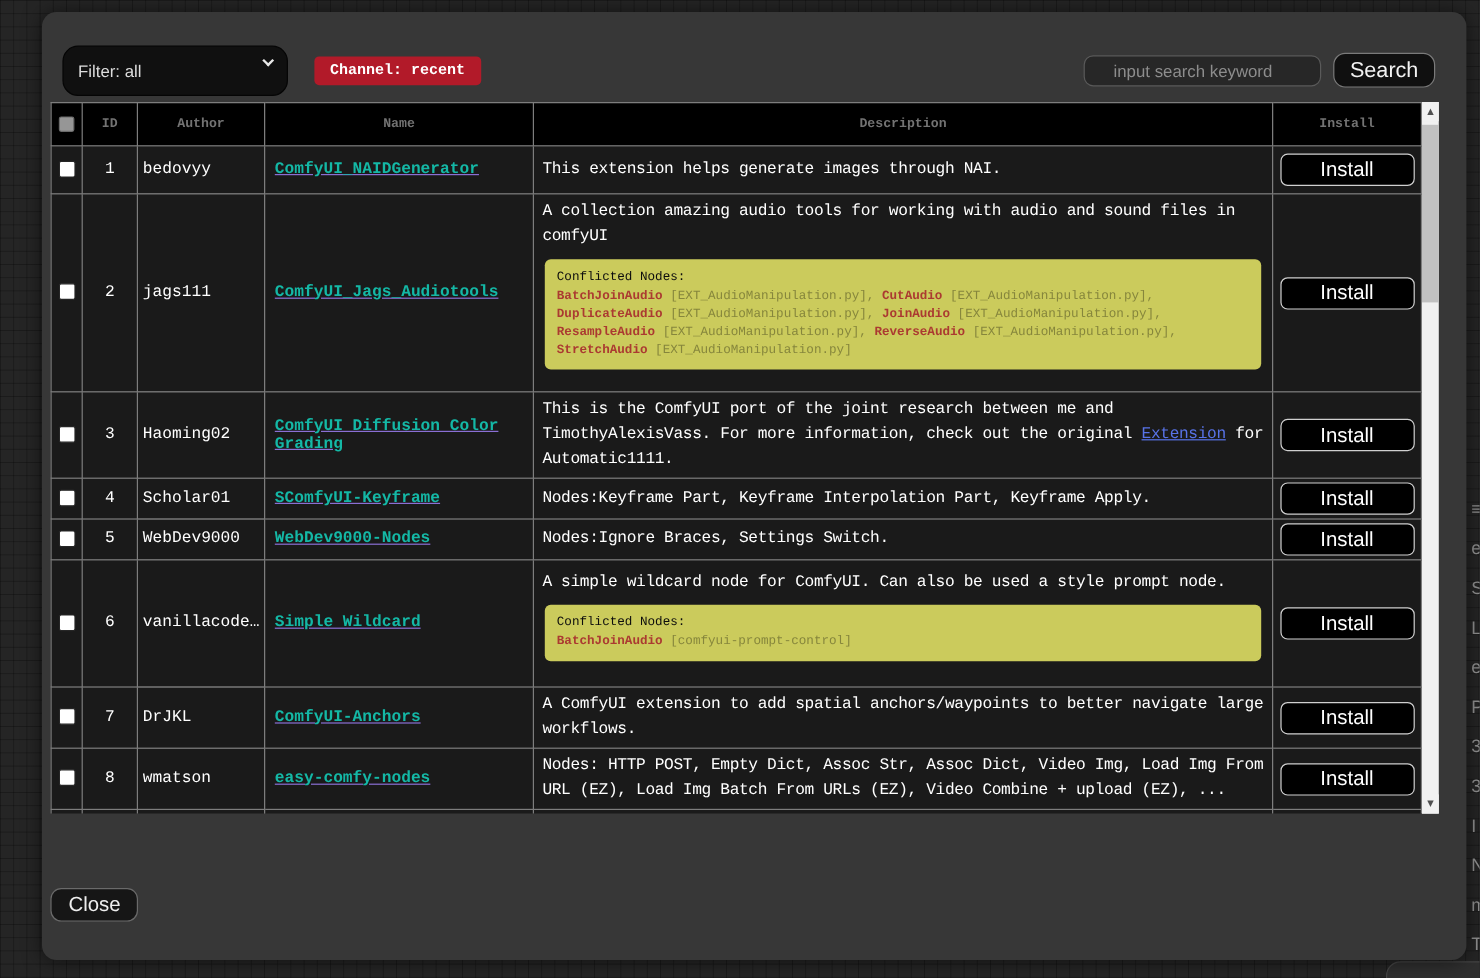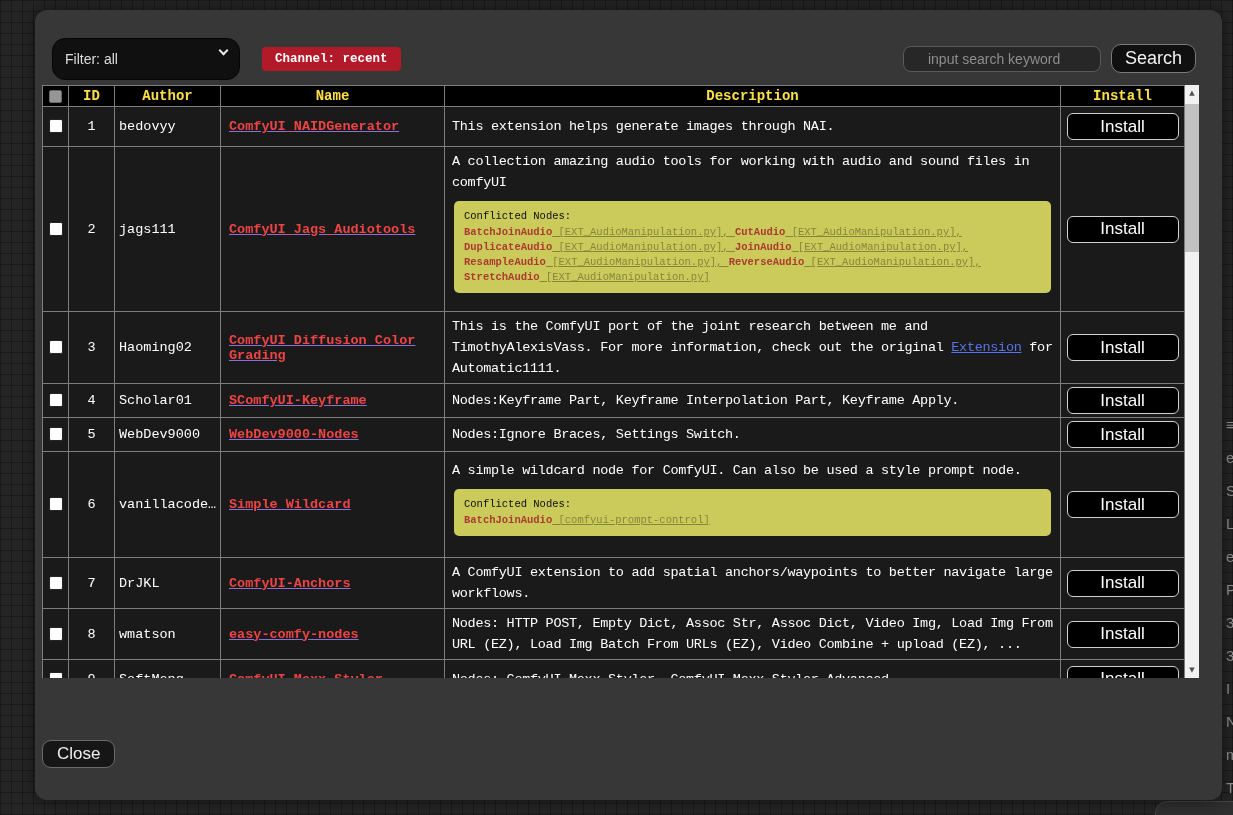--- a/index.html
+++ b/index.html
@@ -68,21 +68,21 @@
   }
 
   
   .table-frame{ display:flex; margin-top:12px; height:593px; margin-left:0; }
   .grid-wrap{ width:1143px; overflow:hidden; }
   table{
     table-layout:fixed; width:1142px; border-collapse:collapse;
     font-family:"Liberation Mono","DejaVu Sans Mono",monospace; font-size:13.5px;
   }
   th,td{ border:1px solid #7d7d7d; vertical-align:middle; }
-  thead th{ background:#000; color:#fde047; font-weight:bold; height:21px; font-size:14px; }
+  thead th{ background:#000; color:#737373; font-weight:bold; height:36px; font-size:11px; }
   tbody td{ background:#1a1a1a; color:#fff; }
   tbody tr:nth-child(1){height:40px;} tbody tr:nth-child(2){height:150px;}
   tbody tr:nth-child(3){height:52px;} tbody tr:nth-child(4){height:34px;}
   tbody tr:nth-child(5){height:34px;} tbody tr:nth-child(6){height:106px;}
   tbody tr:nth-child(7){height:45px;} tbody tr:nth-child(8){height:44px;}
   tbody tr:nth-child(9){height:39px;} tbody tr:nth-child(10){height:40px;}
   .col-check{ text-align:center; }
   .col-id{ text-align:center; }
   .col-author{ padding-left:4px; overflow:hidden; white-space:nowrap; }
   .col-name{ padding:2px 4px 2px 8px; }
@@ -90,37 +90,37 @@
   .col-install{ text-align:center; }
   input.row-checkbox{
     appearance:none; -webkit-appearance:none; width:14px; height:14px;
     background:#fff; border:1px solid #262626; border-radius:2px; vertical-align:middle; cursor:pointer;
   }
   .hdr-checkbox{
     display:inline-block; width:13px; height:13px; background:#969696;
     border:1px solid #6a6a6a; border-radius:2px; vertical-align:middle; cursor:pointer;
   }
   a.name-link{
-    color:#ef4444; font-weight:bold; text-decoration:underline;
+    color:#14b8a6; font-weight:bold; text-decoration:underline;
     text-decoration-color:#8a6fd4; cursor:pointer;
   }
   a.desc-link{ color:#5873e8; text-decoration:underline; cursor:pointer; }
   .install-btn{
     width:112px; height:27px; background:#000; color:#fff;
     border:1px solid #d0d0d0; border-radius:6px;
     font-family:"Liberation Sans",sans-serif; font-size:17px; cursor:pointer;
   }
   .conflict-box{
     background:#cbcb5c; color:#111; border-radius:5px;
     margin:8px 2px 14px 2px; padding:8px 10px;
     font-size:10.5px; line-height:15px; letter-spacing:0;
   }
   .conflict-title{ font-weight:normal; color:#0d0d0d; margin-bottom:1px; }
   .cnode{ color:#ab3a31; font-weight:bold; }
-  .csrc{ color:#86863c;text-decoration:underline; }
+  .csrc{ color:#86863c; }
 
   
   .scrollbar{ position:relative; width:14px; height:593px; background:#f1f1f1; }
   .sb-btn{
     position:absolute; left:0; width:14px; height:16px; background:#f1f1f1;
     color:#505050; font-size:7px; line-height:16px; text-align:center; cursor:pointer;
     font-family:"DejaVu Sans",sans-serif;
   }
   .sb-btn.up{ top:0; } .sb-btn.down{ bottom:0; }
   .sb-thumb{ position:absolute; left:0; top:19px; width:14px; height:148px; background:#c1c1c1; cursor:pointer; }

